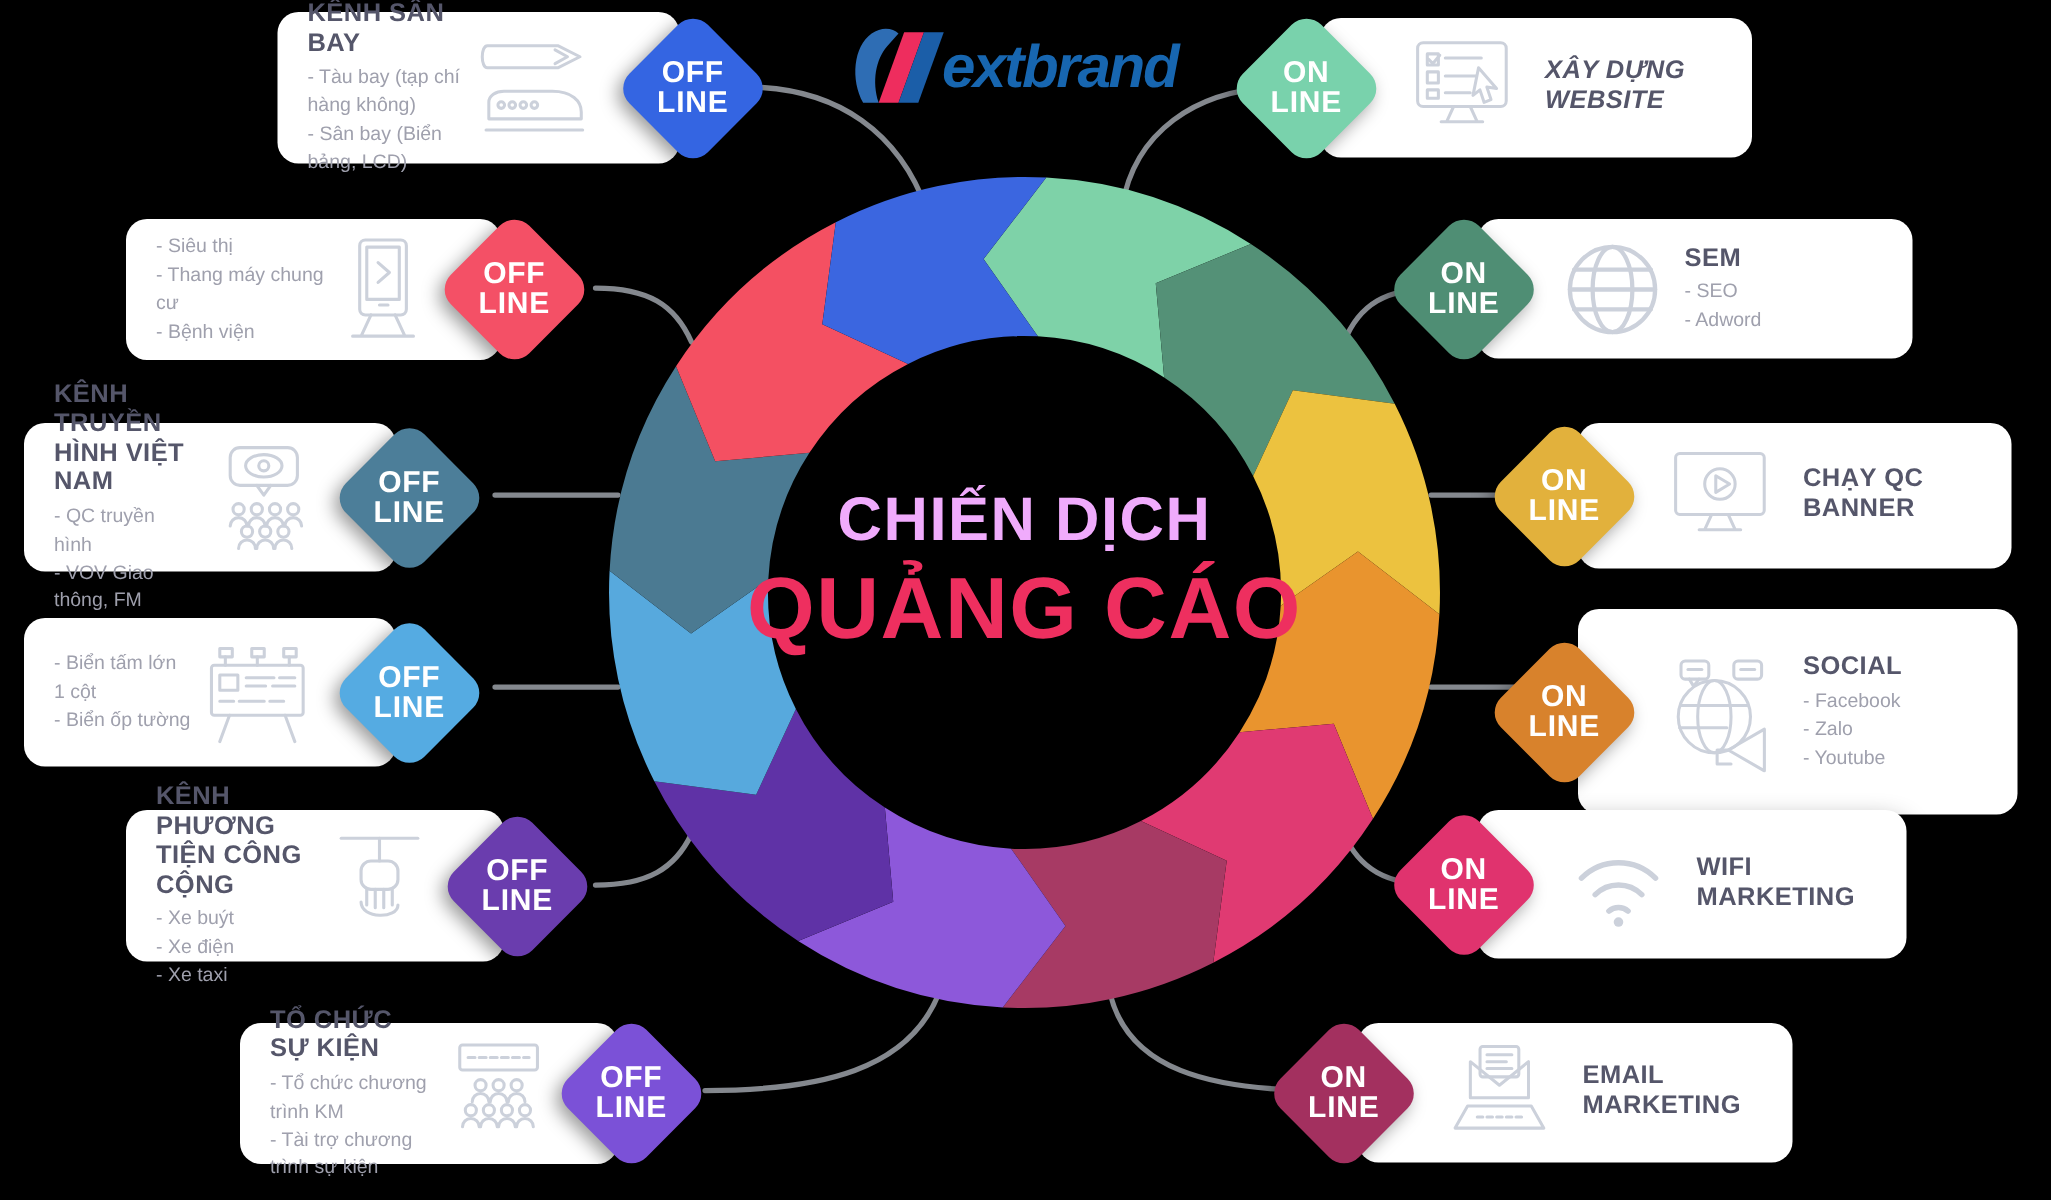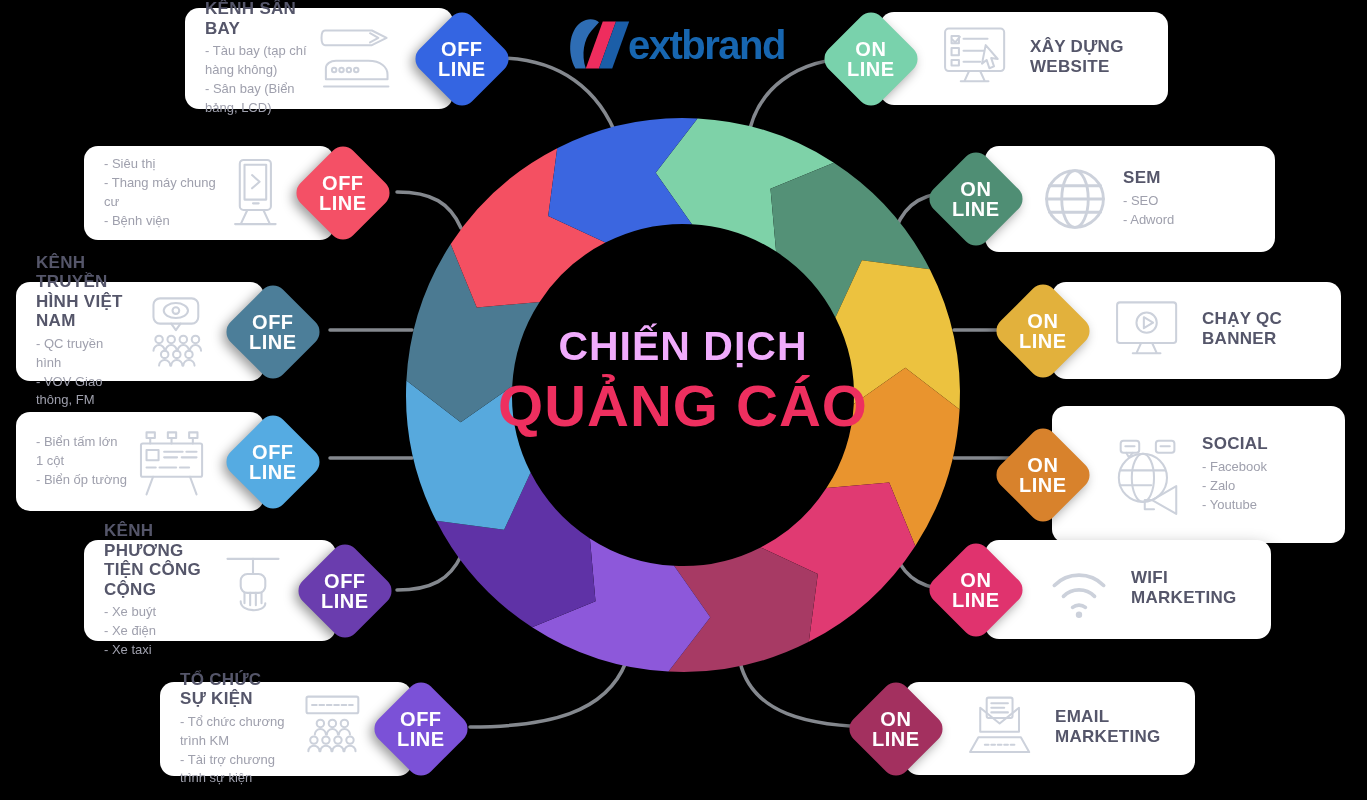--- a/index.html
+++ b/index.html
@@ -23,21 +23,21 @@
   .badge{transform:rotate(-45deg);color:#fff;font-weight:700;font-size:20px;
          line-height:1.0;text-align:center;letter-spacing:.5px;}
   .card.left .card-inner{padding:10px 48px 10px 20px;}
   .card.right .card-inner{padding:10px 14px 10px 52px;}
   .card.left .txt{flex:1 1 auto;}
   .card.right .txt{flex:1 1 auto;padding-left:10px;}
   #center-title{position:absolute;left:463px;top:323px;width:440px;text-align:center;}
   #center-title .l1{font-size:41px;font-weight:800;letter-spacing:1px;}
   #center-title .l2{font-size:58px;font-weight:800;letter-spacing:1px;margin-top:2px;}
   #logo{position:absolute;left:566px;top:16px;display:flex;align-items:center;}
-  #logo .brandtxt{font-size:40px;font-weight:800;color:#1766b0;
+  #logo .brandtxt{font-size:40px;font-weight:800;font-style:italic;color:#1766b0;
                   letter-spacing:-1.5px;margin-left:-4px;}
 </style>
 </head>
 <body>
 
 <div id="stage">
 
   <svg id="wires" width="1367" height="800" viewBox="0 0 1367 800">
     <g id="connectors" fill="none" stroke-width="3.5" stroke-linecap="round" stroke="#84888e">
       <path d="M497,58 C560,58 600,90 618,140"></path>
@@ -261,33 +261,33 @@
           <rect x="14" y="6" width="64" height="46" rx="4"></rect>
           <rect x="21" y="14" width="8" height="8"></rect>
             <path d="M22,18 l3,3 5,-6"></path>
           <rect x="21" y="27" width="8" height="8"></rect>
             <rect x="21" y="40" width="8" height="6"></rect>
           <path d="M34,17 h26 M34,30 h22 M34,42 h18"></path>
           <path d="M58,24 l13,15 -7,-1 3,9 -5,2 -3,-9 -5,4 z"></path>
           <path d="M40,52 l-5,11 M52,52 l5,11 M31,63 h30"></path>
         </svg>
       </div>
-      <div class="txt" style="max-width:120px;">
+      <div class="txt" style="max-width:120px;font-style:italic;">
         <h3>XÂY DỰNG WEBSITE</h3>
       </div>
     </div>
     <div class="diamond" style="background: rgb(121, 210, 172);">
       <div class="badge">
         <div>ON</div>
         <div>LINE</div>
       </div>
     </div>
   </div>
 
-  <div class="card right" style="left:985px;top:146px;width:290px;height:106px;">
+  <div class="card right" style="left:985px;top:146px;width:290px;height:93px;">
     <div class="card-inner">
       <div class="cicon">
         <svg width="76" height="72" viewBox="0 0 80 76" style="stroke-width:3;">
           <circle cx="40" cy="38" r="30"></circle>
           <ellipse cx="40" cy="38" rx="14" ry="30"></ellipse>
           <path d="M13,24 h54 M10,38 h60 M13,52 h54"></path>
         </svg>
       </div>
       <div class="txt">
         <h3>SEM</h3>

